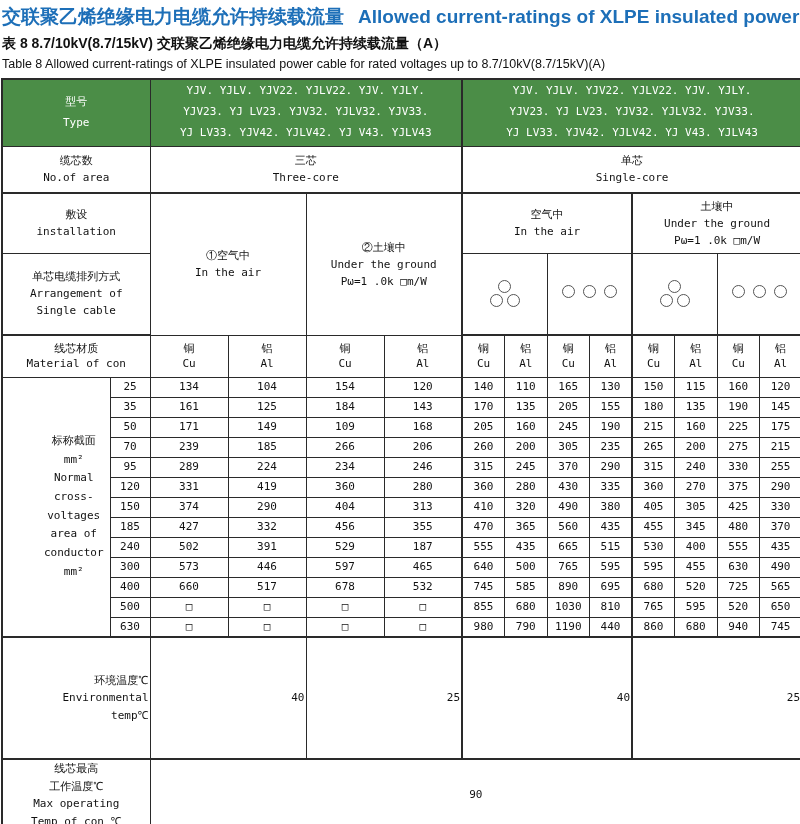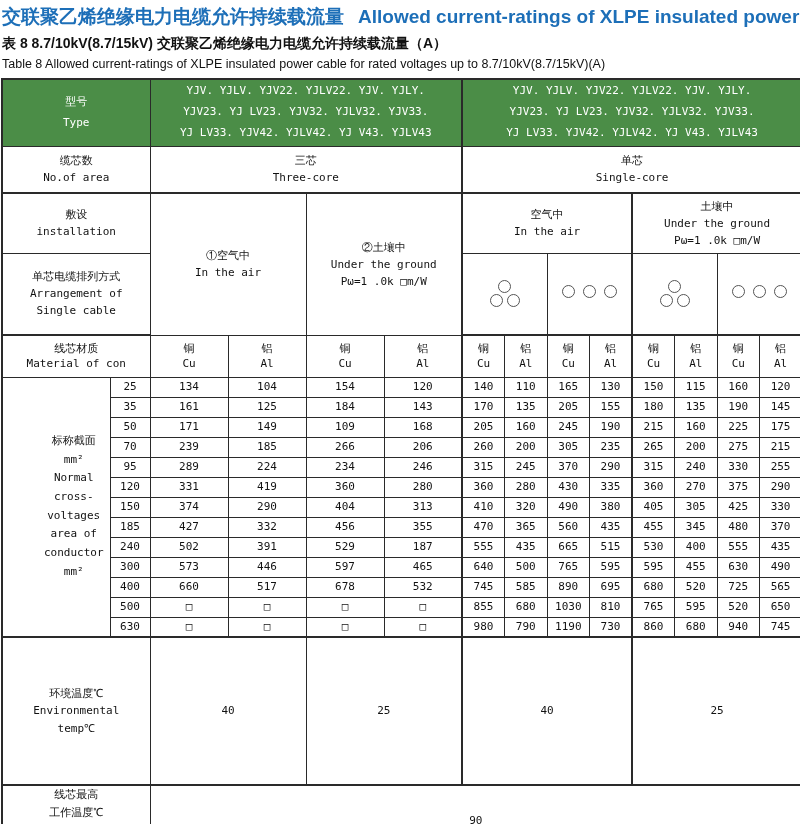--- a/index.html
+++ b/index.html
@@ -31,21 +31,21 @@
   }
   td { border:1px solid var(--line); padding:0 1px; vertical-align:middle; }
   table.ratings { border:2px solid var(--line); }
   td.green { background:var(--green); color:#fff; line-height:1.9; }
   tr.green-row td { height:67px; }
   tr.cores-row td { height:47px; border-bottom-width:2px; }
   tr.install-row td { height:60px; }
   tr.arrange-row td { height:82px; border-bottom-width:2px; }
   tr.material-row td { height:42px; line-height:1.4; }
   tr.data-row td { height:20px; }
-  tr.env-row td { height:148px; border-top-width:2px; }
+  tr.env-row td { height:122px; border-top-width:2px;text-align:right; }
   tr.max-row td { height:72px; border-top-width:2px; line-height:1.6; }
   td.sep-l { border-left-width:2px; }
   .area-label { line-height:1.7;padding-left:36px; }
   .circ { width:13px; height:13px; border:1.3px solid #555; border-radius:50%; background:#fff; }
   .trefoil { display:flex; flex-direction:column; align-items:center; gap:1px; }
   .trow { display:flex; gap:4px; }
   .flat { display:flex; gap:8px; justify-content:center; align-items:center; }
   .arrange-cell > div { display:inline-flex; }
 </style>
 </head>
@@ -411,21 +411,21 @@
       </tr>
       <tr class="data-row">
         <td>630</td>
         <td>□</td>
         <td>□</td>
         <td>□</td>
         <td>□</td>
         <td class="sep-l">980</td>
         <td>790</td>
         <td>1190</td>
-        <td>730</td>
+        <td>440</td>
         <td class="sep-l">860</td>
         <td>680</td>
         <td>940</td>
         <td>745</td>
       </tr>
     </tbody>
 
   <tbody>
     <tr class="env-row">
       <td colspan="2">

